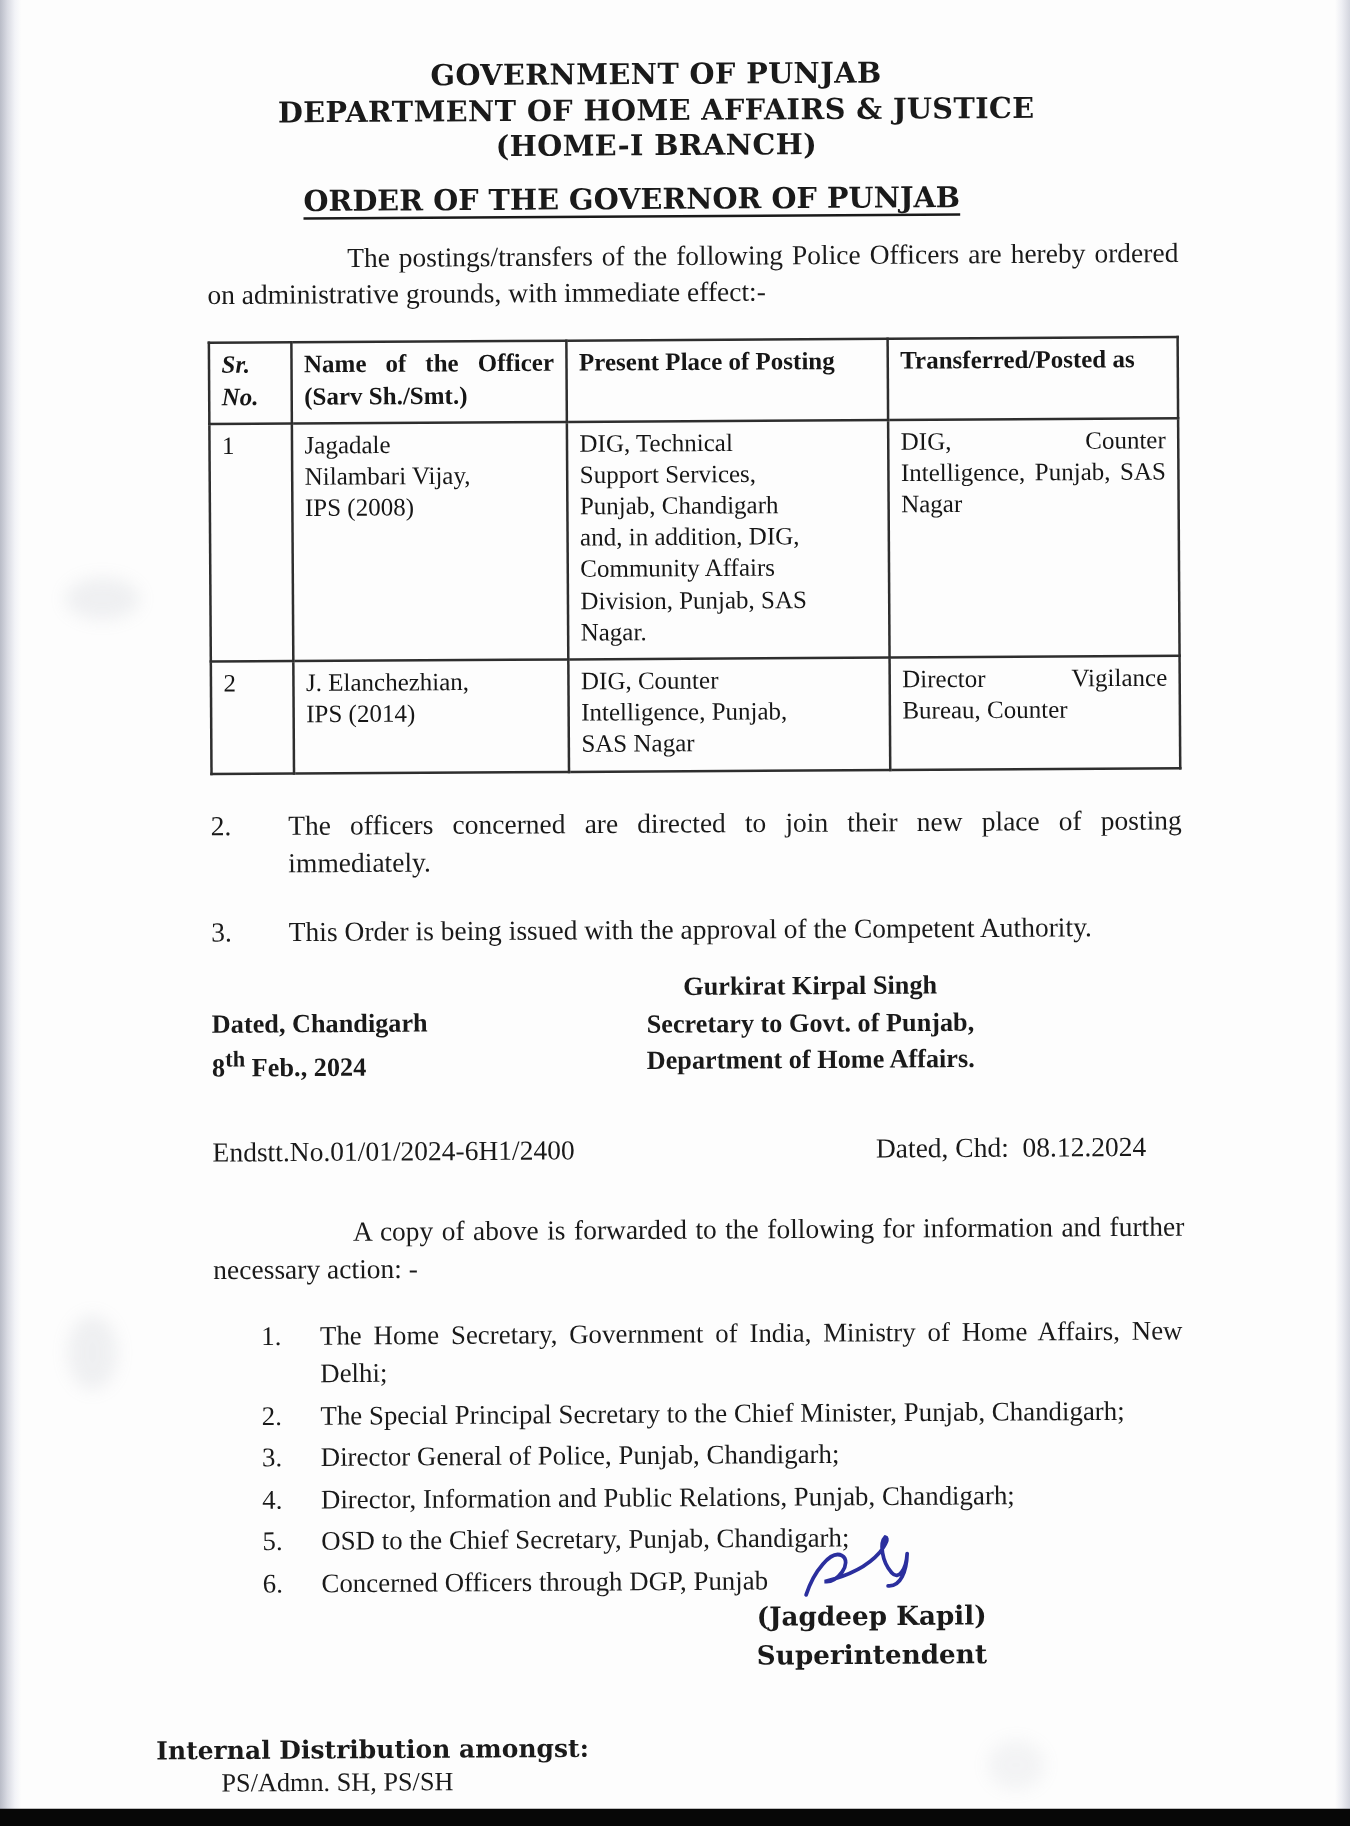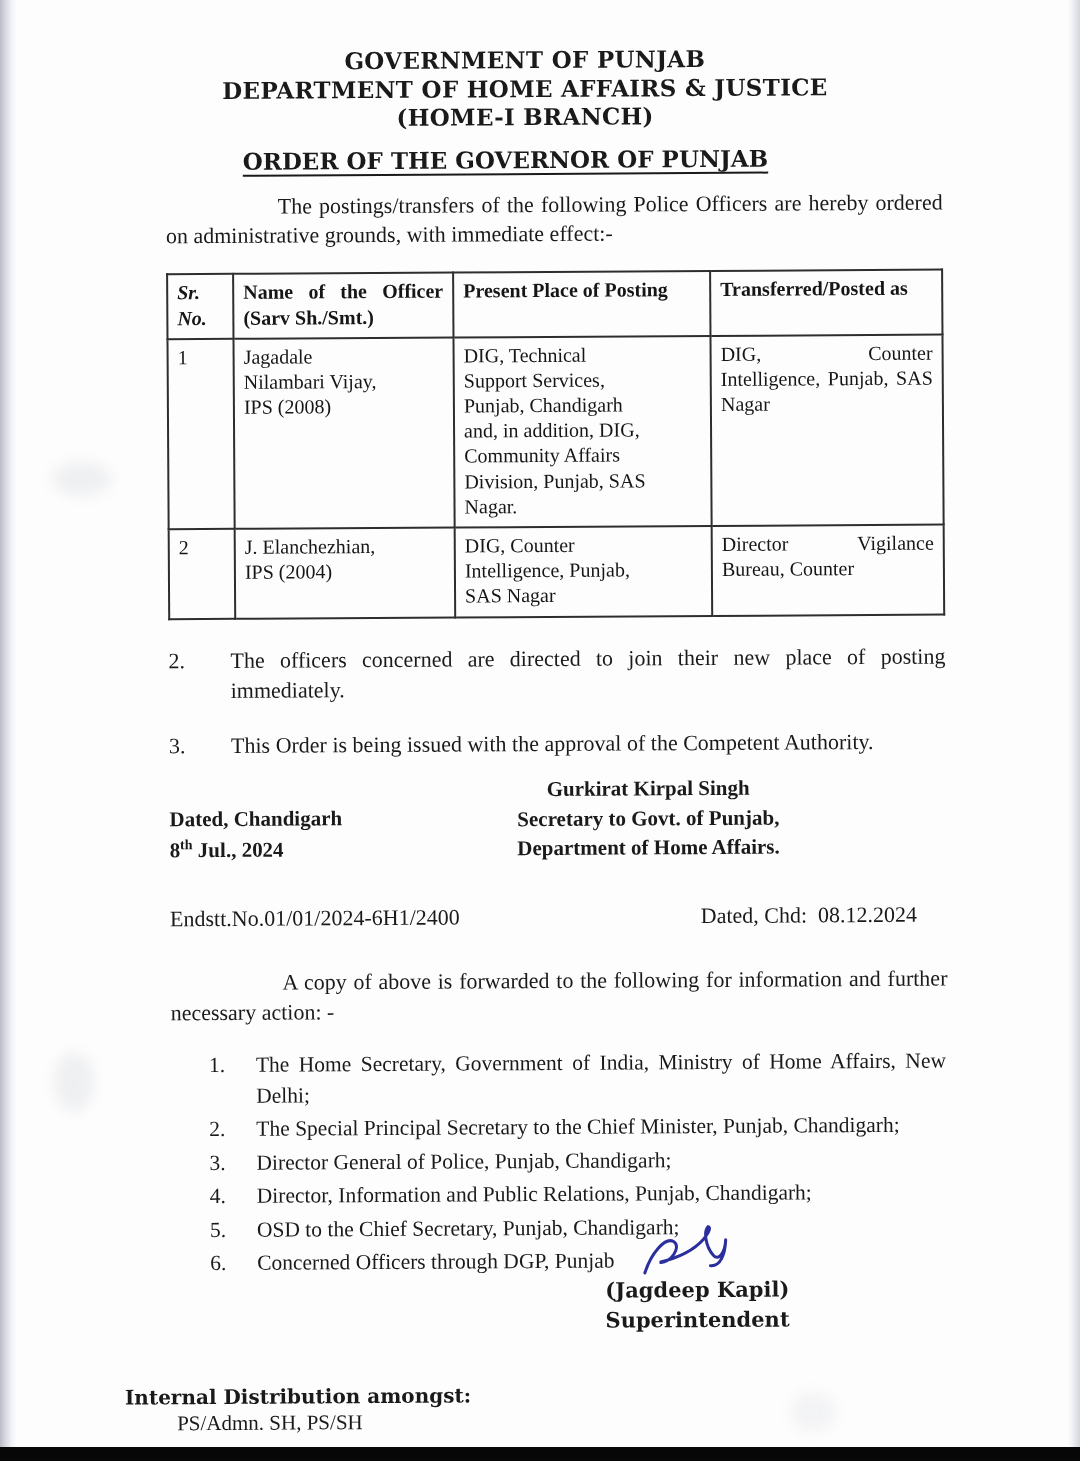--- a/index.html
+++ b/index.html
@@ -36,21 +36,21 @@
   .col-trans{width:212px;}
   .pre{white-space:pre-line;}
   .just{text-align:justify;}
 
   .numpara{ display:flex; font-size:22px; line-height:1.36; margin-top:26px;}
   .numpara .num{ width:62px; flex:none;}
   .numpara .ptext{ flex:1; text-align:justify;}
 
   .sig-row{ display:flex; margin-top:16px;}
   .dateline{ font-weight:bold; font-size:21px; line-height:1.4; margin-top:28px; flex:none;}
-  .dateline sup{font-size:14px;}
+  .dateline sup{font-size:18px;}
   .signatory{ font-weight:bold; font-size:21px; line-height:1.4; text-align:center; margin-left:175px;}
 
   .endstt-row{ display:flex; justify-content:space-between; font-size:22px; margin-top:40px; padding-right:30px;}
 
   .forward{ font-size:22px; line-height:1.38; text-align:justify; text-indent:112px; margin-top:36px;}
 
   .cc-list{ margin-top:22px; padding-left:38px;}
   .cc-item{ display:flex; font-size:21.5px; line-height:1.42; margin-bottom:3px;}
   .cc-item .num{ width:47px; flex:none;}
   .cc-item .ptext{ flex:1; text-align:justify; padding-right:2px;}
@@ -105,21 +105,21 @@
 Punjab, Chandigarh
 and, in addition, DIG,
 Community Affairs
 Division, Punjab, SAS
 Nagar.</td>
             <td class="just">DIG, Counter Intelligence, Punjab, SAS Nagar</td>
           </tr>
           <tr>
             <td>2</td>
             <td class="pre">J. Elanchezhian,
-IPS (2004)</td>
+IPS (2014)</td>
             <td class="pre">DIG, Counter
 Intelligence, Punjab,
 SAS Nagar</td>
             <td class="just">Director Vigilance Bureau, Counter</td>
           </tr>
         </tbody>
       </table>
 
       <div class="numpara">
         <span class="num">2.</span>
@@ -127,21 +127,21 @@
       </div>
 
       <div class="numpara">
         <span class="num">3.</span>
         <span class="ptext">This Order is being issued with the approval of the Competent Authority.</span>
       </div>
 
       <div class="sig-row">
         <div class="dateline">
           <div>Dated, Chandigarh</div>
-          <div><span>8</span><sup>th</sup><span> Jul., 2024</span></div>
+          <div><span>8</span><sup>th</sup><span> Feb., 2024</span></div>
         </div>
         <div class="signatory">
           <div>Gurkirat Kirpal Singh</div>
           <div>Secretary to Govt. of Punjab,</div>
           <div>Department of Home Affairs.</div>
         </div>
       </div>
 
       <div class="endstt-row">
         <span>Endstt.No.01/01/2024-6H1/2400</span>

